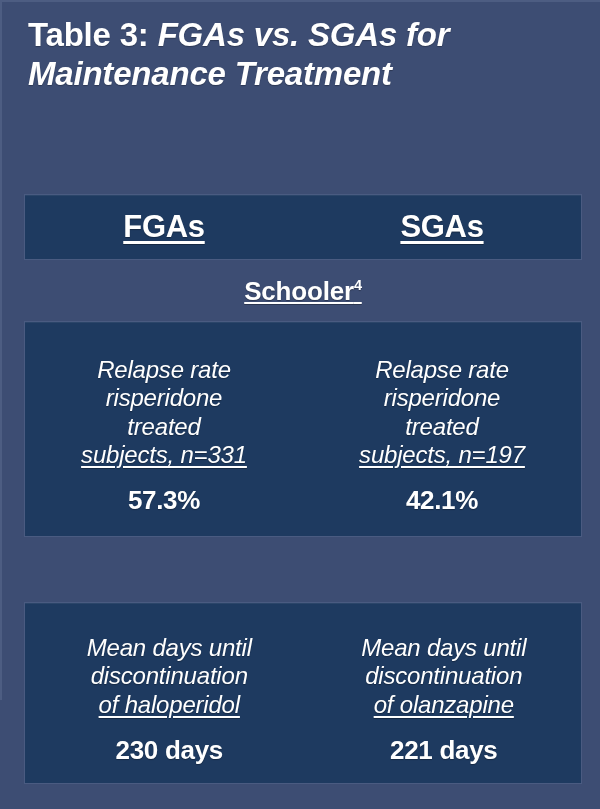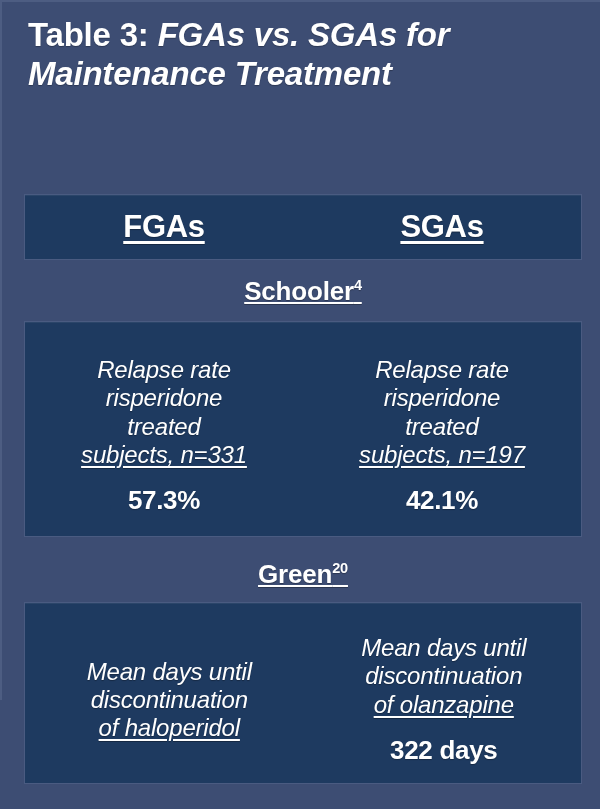--- a/index.html
+++ b/index.html
@@ -178,37 +178,35 @@
           <div>Relapse rate</div>
           <div>risperidone</div>
           <div>treated</div>
           <div><span class="ul">subjects, n=197</span></div>
         </div>
         <div class="cell-value">42.1%</div>
       </div>
     </div>
   </div>
 
-  <div class="study-label" id="study-label-green">
-    <span>Green</span><sup>20</sup>
-  </div>
 
   <div class="panel" id="panel-green">
     <div class="panel-inner">
       <div class="cell">
         <div class="cell-desc">
           <div>Mean days until</div>
           <div>discontinuation</div>
           <div><span class="ul">of haloperidol</span></div>
         </div>
+        <div class="cell-value">230 days</div>
       </div>
       <div class="cell">
         <div class="cell-desc">
           <div>Mean days until</div>
           <div>discontinuation</div>
           <div><span class="ul">of olanzapine</span></div>
         </div>
-        <div class="cell-value">322 days</div>
+        <div class="cell-value">221 days</div>
       </div>
     </div>
   </div>
 
 </div>
 
 </body></html>

